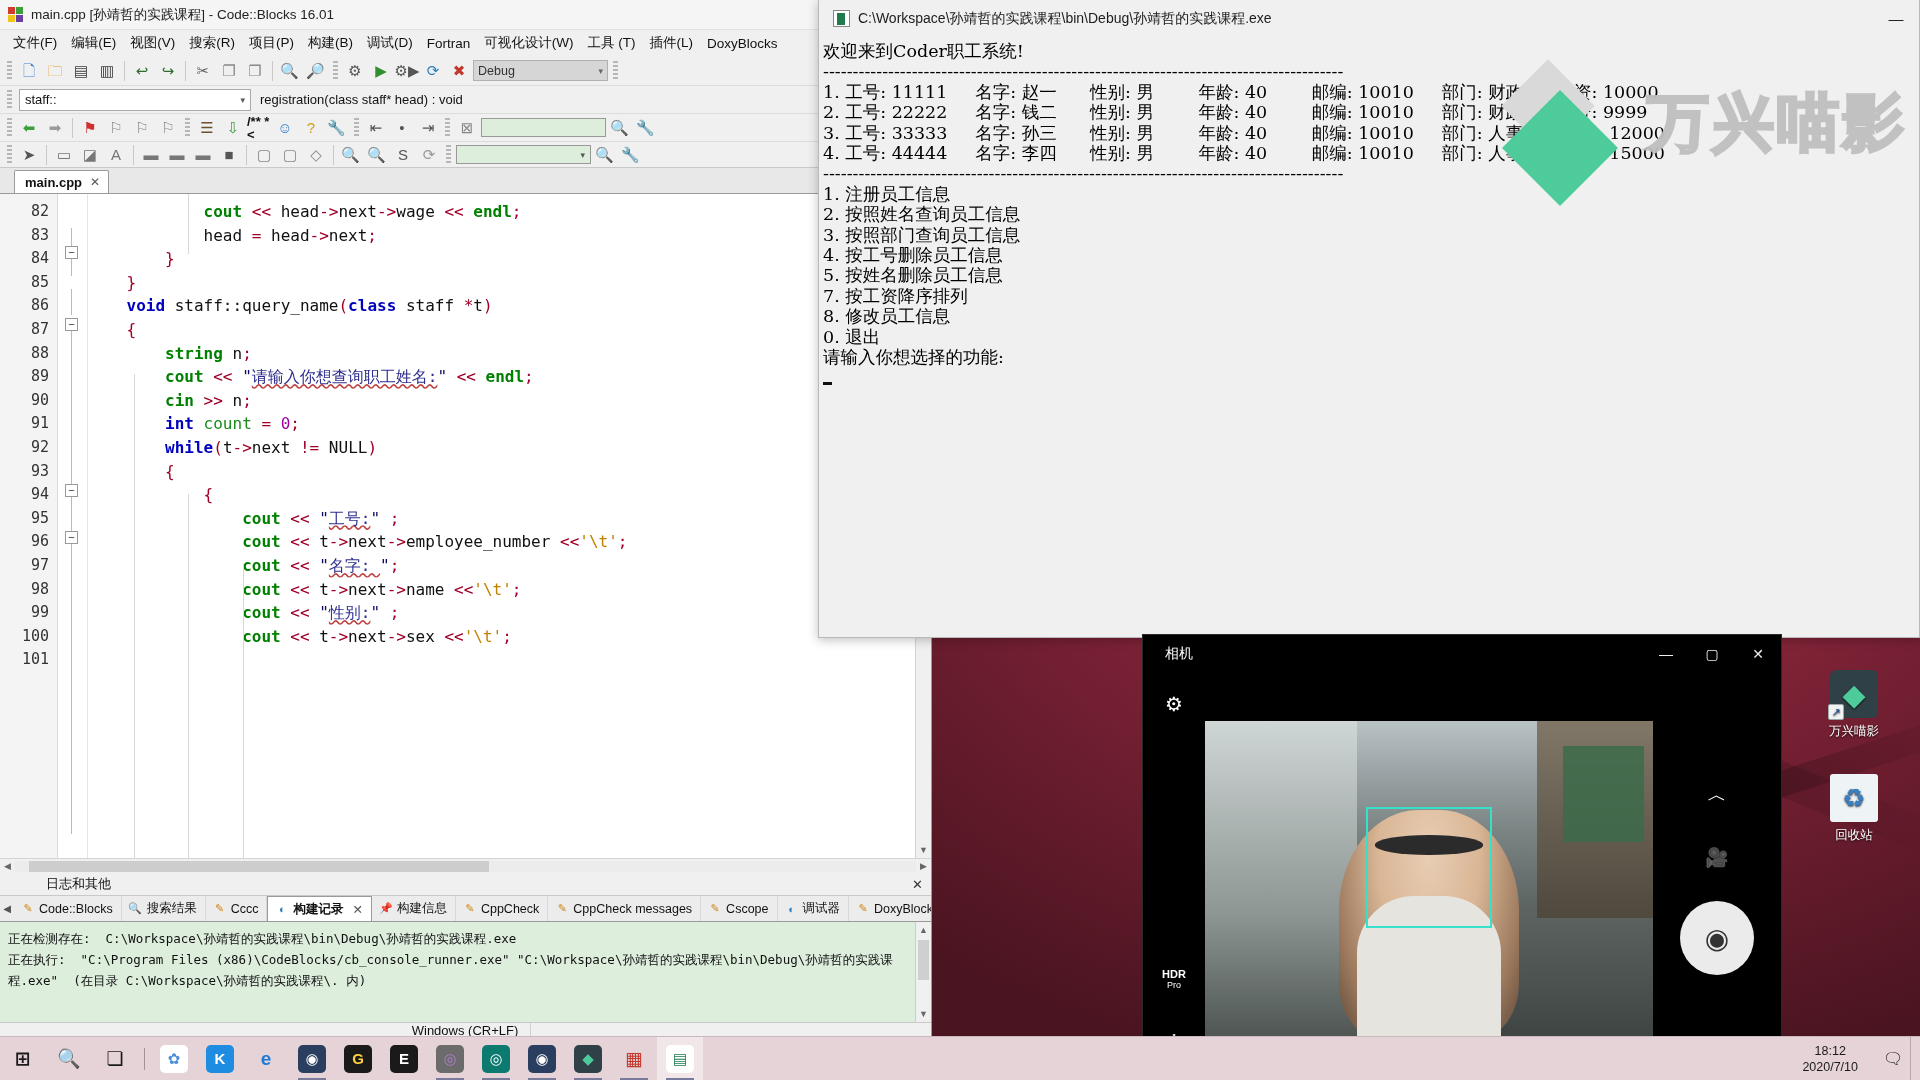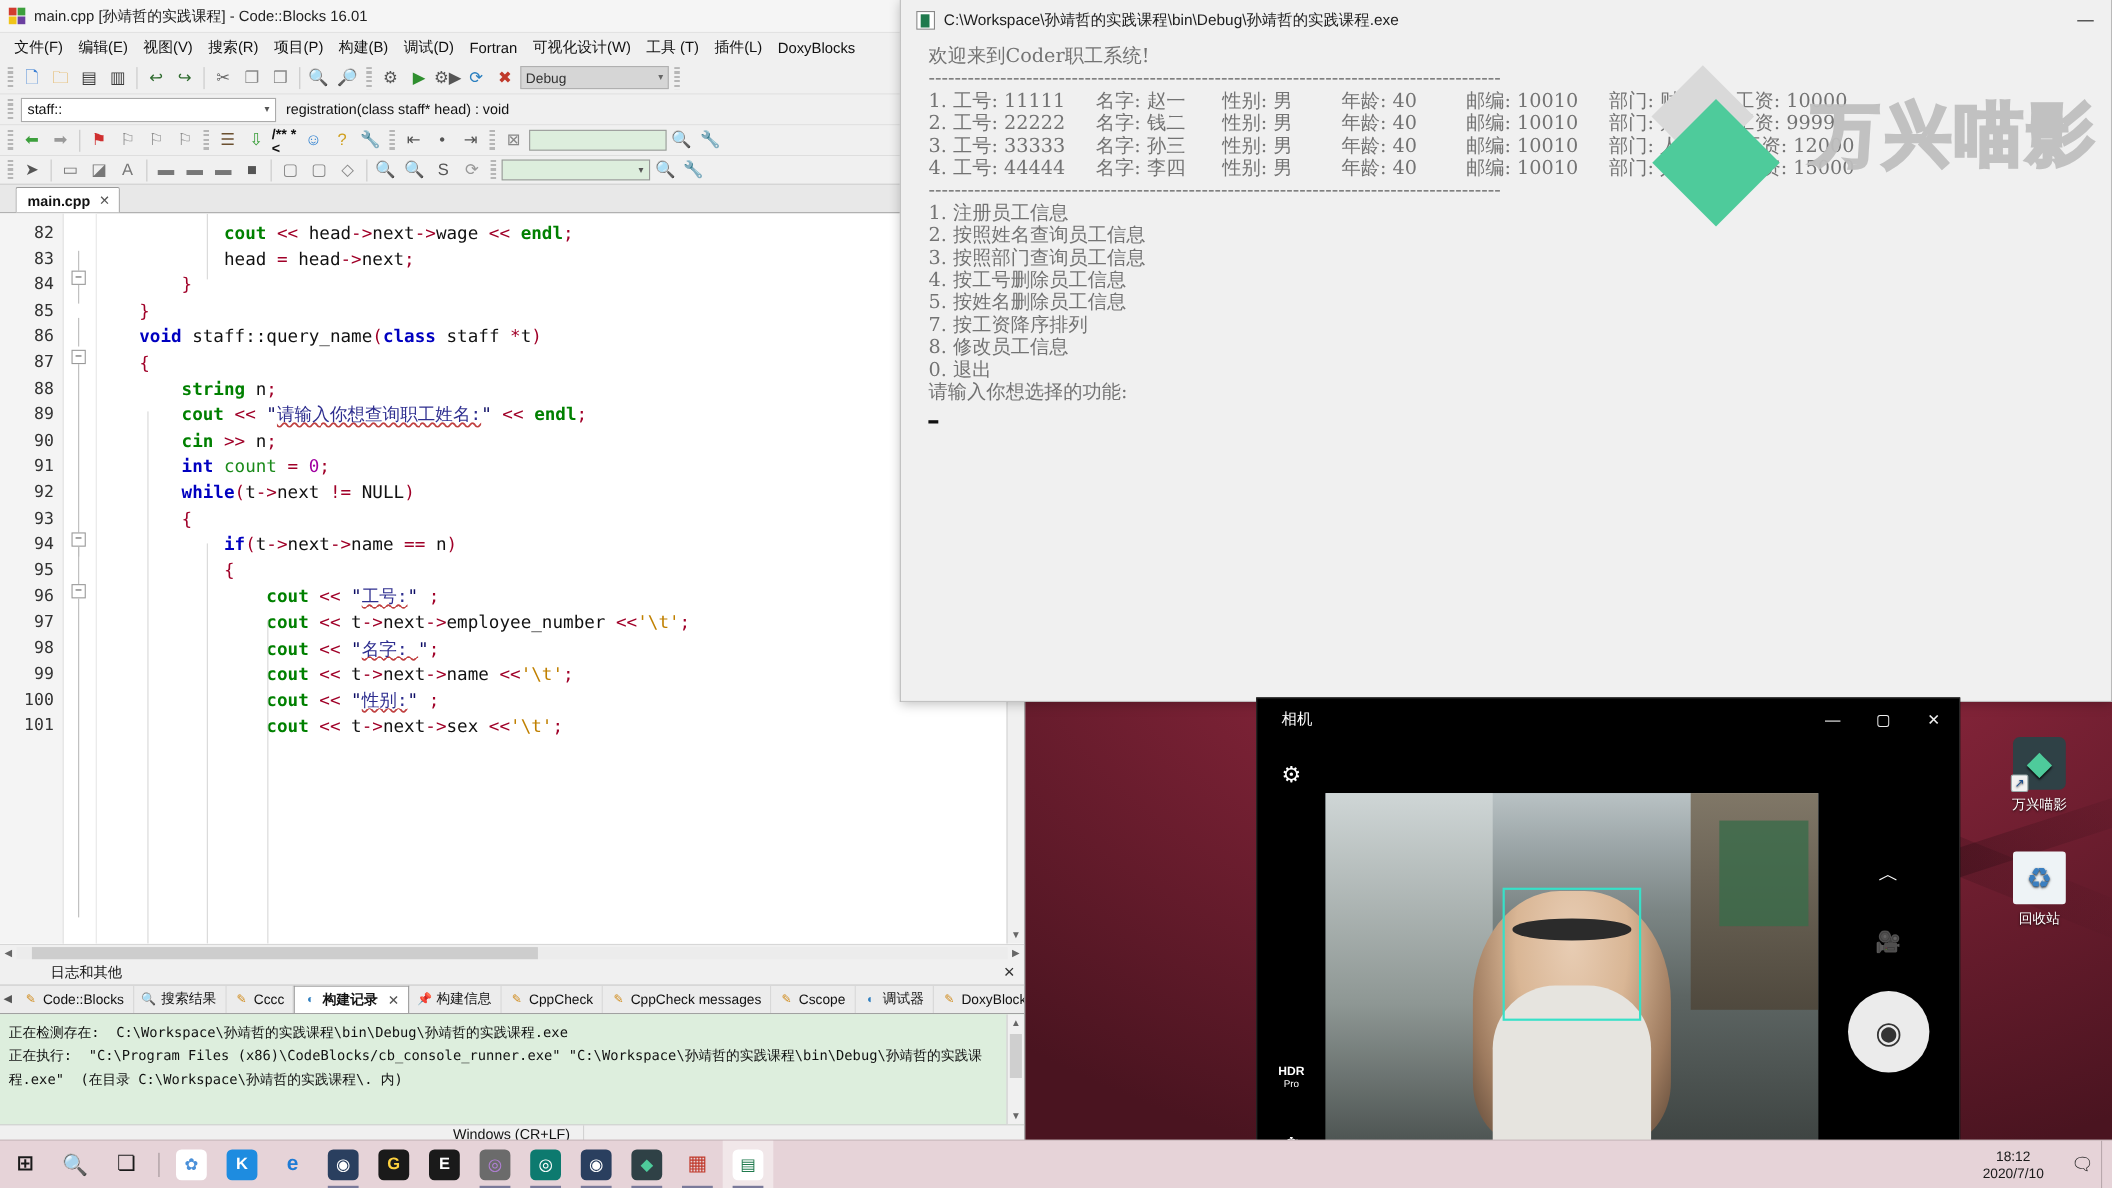--- a/index.html
+++ b/index.html
@@ -187,21 +187,21 @@
   }
   .con-titlebar { height: 37px; background: #f0f0f0; display:flex; align-items:center;
      padding: 0 0 0 14px; gap: 8px; }
   .con-ico { width: 17px; height: 17px; background: #fff; border: 1px solid #888; position: relative; flex:none;}
   .con-ico:before { content:""; position:absolute; left:3px; top:2px; width:8px; height:12px; background:#1f7a4d;}
   .con-title { flex: 1; font-size: 14px; color: #1c1c1c; }
   .con-btn { width: 46px; height: 37px; display:flex;align-items:center;justify-content:center;font-size:15px;color:#222;}
   .con-body { flex: 1; background: #f0f0f0; padding: 4px 0 0 4px; overflow: hidden; position: relative; }
   .con-line {
     font-family: "DejaVu Serif", "Liberation Serif", serif;
-    font-size: 17.5px; color: #737373; line-height: 20.4px; white-space: pre; margin-left: 21px;
+    font-size: 17.5px; color: #000000; line-height: 20.4px; white-space: pre;
   }
   .con-cursor { display:inline-block; width: 9px; height: 3px; background:#111; vertical-align: bottom; margin-bottom:3px;}
 
   
   .wm-diamonds { position:absolute; right: 296px; top: 30px; width: 130px; height: 130px; pointer-events:none;}
   .wm-d1 { position:absolute; width: 66px; height:66px; background:#d9d9d9; transform: rotate(45deg); left: 22px; top: 6px; }
   .wm-d2 { position:absolute; width: 82px; height:82px; background:#4ecb9b; transform: rotate(45deg); left: 26px; top: 40px; }
   .wm-text { position:absolute; right: 12px; top: 44px; font-size: 62px; font-weight: bold;
      color: rgba(255,255,255,0); -webkit-text-stroke: 3px rgba(190,190,190,.95);
      font-family:"Liberation Sans", sans-serif; letter-spacing: 3px; pointer-events:none; }
@@ -474,21 +474,20 @@
         <div class="ln"><span>        </span><span class="k-red">}</span></div>
         <div class="ln"><span>    </span><span class="k-red">}</span></div>
         <div class="ln"><span>    </span><span class="k-blue">void </span><span class="k-plain">staff::query_name</span><span class="k-red">(</span><span class="k-blue">class </span><span class="k-plain">staff </span><span class="k-red">*</span><span class="k-plain">t</span><span class="k-red">)</span></div>
         <div class="ln"><span>    </span><span class="k-red">{</span></div>
         <div class="ln"><span>        </span><span class="k-green">string </span><span class="k-plain">n</span><span class="k-red">;</span></div>
         <div class="ln"><span>        </span><span class="k-green">cout</span><span class="k-red"> &lt;&lt; </span><span class="k-str">"</span><span class="k-cn">请输入你想查询职工姓名:</span><span class="k-str">"</span><span class="k-red"> &lt;&lt; </span><span class="k-green">endl</span><span class="k-red">;</span></div>
         <div class="ln"><span>        </span><span class="k-green">cin</span><span class="k-red"> &gt;&gt; </span><span class="k-plain">n</span><span class="k-red">;</span></div>
         <div class="ln"><span>        </span><span class="k-blue">int </span><span class="k-gnorm">count </span><span class="k-red">= </span><span class="k-num">0</span><span class="k-red">;</span></div>
         <div class="ln"><span>        </span><span class="k-blue">while</span><span class="k-red">(</span><span class="k-plain">t</span><span class="k-red">-&gt;</span><span class="k-plain">next </span><span class="k-red">!= </span><span class="k-plain">NULL</span><span class="k-red">)</span></div>
         <div class="ln"><span>        </span><span class="k-red">{</span></div>
-        <div class="ln"><span>            </span><span class="k-blue">if</span><span class="k-red">(</span><span class="k-plain">t</span><span class="k-red">-&gt;</span><span class="k-plain">next</span><span class="k-red">-&gt;</span><span class="k-plain">name </span><span class="k-red">== </span><span class="k-plain">n</span><span class="k-red">)</span></div>
         <div class="ln"><span>            </span><span class="k-red">{</span></div>
         <div class="ln"><span>                </span><span class="k-green">cout</span><span class="k-red"> &lt;&lt; </span><span class="k-str">"</span><span class="k-cn">工号:</span><span class="k-str">"</span><span class="k-red"> ;</span></div>
         <div class="ln"><span>                </span><span class="k-green">cout</span><span class="k-red"> &lt;&lt; </span><span class="k-plain">t</span><span class="k-red">-&gt;</span><span class="k-plain">next</span><span class="k-red">-&gt;</span><span class="k-plain">employee_number </span><span class="k-red">&lt;&lt;</span><span class="k-esc">'\t'</span><span class="k-red">;</span></div>
         <div class="ln"><span>                </span><span class="k-green">cout</span><span class="k-red"> &lt;&lt; </span><span class="k-str">"</span><span class="k-cn">名字: </span><span class="k-str">"</span><span class="k-red">;</span></div>
         <div class="ln"><span>                </span><span class="k-green">cout</span><span class="k-red"> &lt;&lt; </span><span class="k-plain">t</span><span class="k-red">-&gt;</span><span class="k-plain">next</span><span class="k-red">-&gt;</span><span class="k-plain">name </span><span class="k-red">&lt;&lt;</span><span class="k-esc">'\t'</span><span class="k-red">;</span></div>
         <div class="ln"><span>                </span><span class="k-green">cout</span><span class="k-red"> &lt;&lt; </span><span class="k-str">"</span><span class="k-cn">性别:</span><span class="k-str">"</span><span class="k-red"> ;</span></div>
         <div class="ln"><span>                </span><span class="k-green">cout</span><span class="k-red"> &lt;&lt; </span><span class="k-plain">t</span><span class="k-red">-&gt;</span><span class="k-plain">next</span><span class="k-red">-&gt;</span><span class="k-plain">sex </span><span class="k-red">&lt;&lt;</span><span class="k-esc">'\t'</span><span class="k-red">;</span></div>
       </div>
     <div class="ed-vscroll">
       <div class="arr">▲</div>

